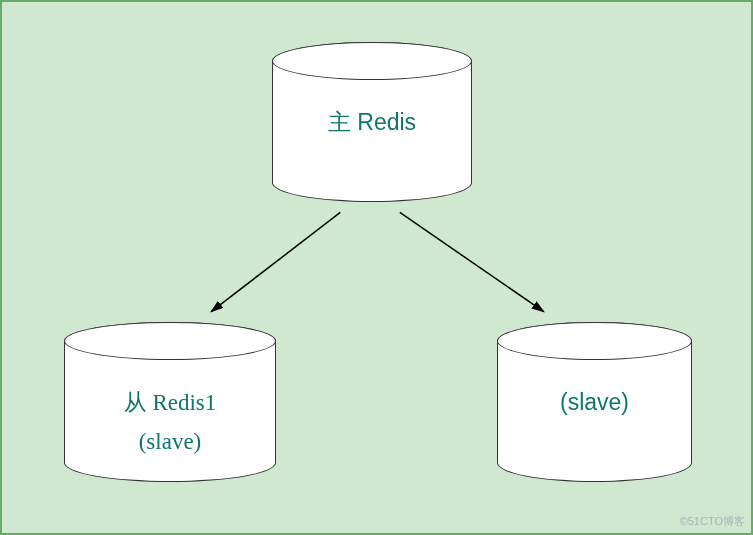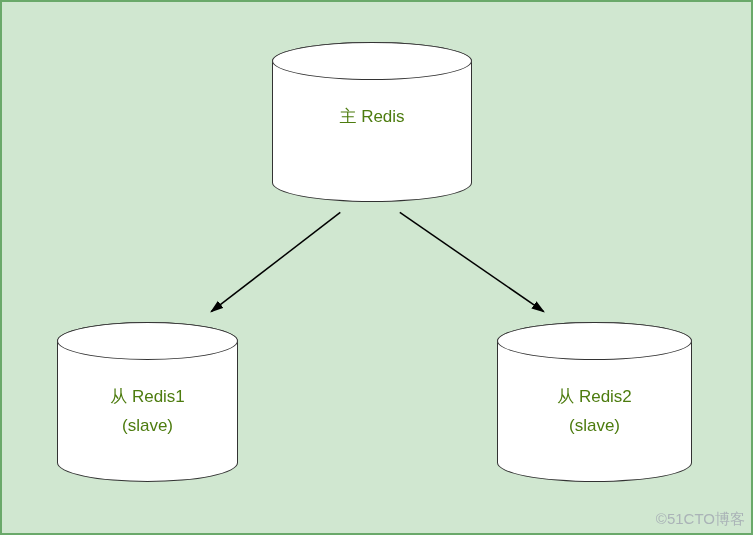--- a/index.html
+++ b/index.html
@@ -34,29 +34,29 @@
     border: 1px solid #333;
     border-radius: 50%;
     box-sizing: border-box;
   }
   .cyl-label {
     position: absolute;
     top: 38%;
     left: 0;
     right: 0;
     text-align: center;
-    font-size: 17px;
-    color: #4d7c0f;
+    font-size: 23px;
+    color: #0f766e;
     line-height: 1.7;
   }
   .watermark {
     position: absolute;
     right: 6px;
     bottom: 4px;
-    font-size: 15px;
+    font-size: 11px;
     color: #aab3b7;
     margin-left: 8px;
   }
   svg.arrows {
     position: absolute;
     top: 0;
     left: 0;
     width: 100%;
     height: 100%;
     pointer-events: none;
@@ -66,30 +66,29 @@
 <body>
 
 <div class="canvas">
 
   <div class="cylinder" style="left:270px; top:40px; width:200px; height:160px;">
     <div class="cyl-label">
       <div>主 Redis</div>
     </div>
   </div>
 
-  <div class="cylinder" style="left:55px; top:320px; width:181px; height:160px;">
+  <div class="cylinder" style="left:62px; top:320px; width:212px; height:160px;font-family:Liberation Serif, serif;">
     <div class="cyl-label">
       <div>从 Redis1</div>
       <div>(slave)</div>
     </div>
   </div>
 
   <div class="cylinder" style="left:495px; top:320px; width:195px; height:160px;">
     <div class="cyl-label">
-      <div>从 Redis2</div>
       <div>(slave)</div>
     </div>
   </div>
 
   <svg class="arrows" viewBox="0 0 753 535">
     <defs>
       <marker id="ah" markerWidth="10" markerHeight="10" refX="8" refY="3" orient="auto">
         <path d="M0,0 L9,3 L0,6 Z" fill="#000"></path>
       </marker>
     </defs>

